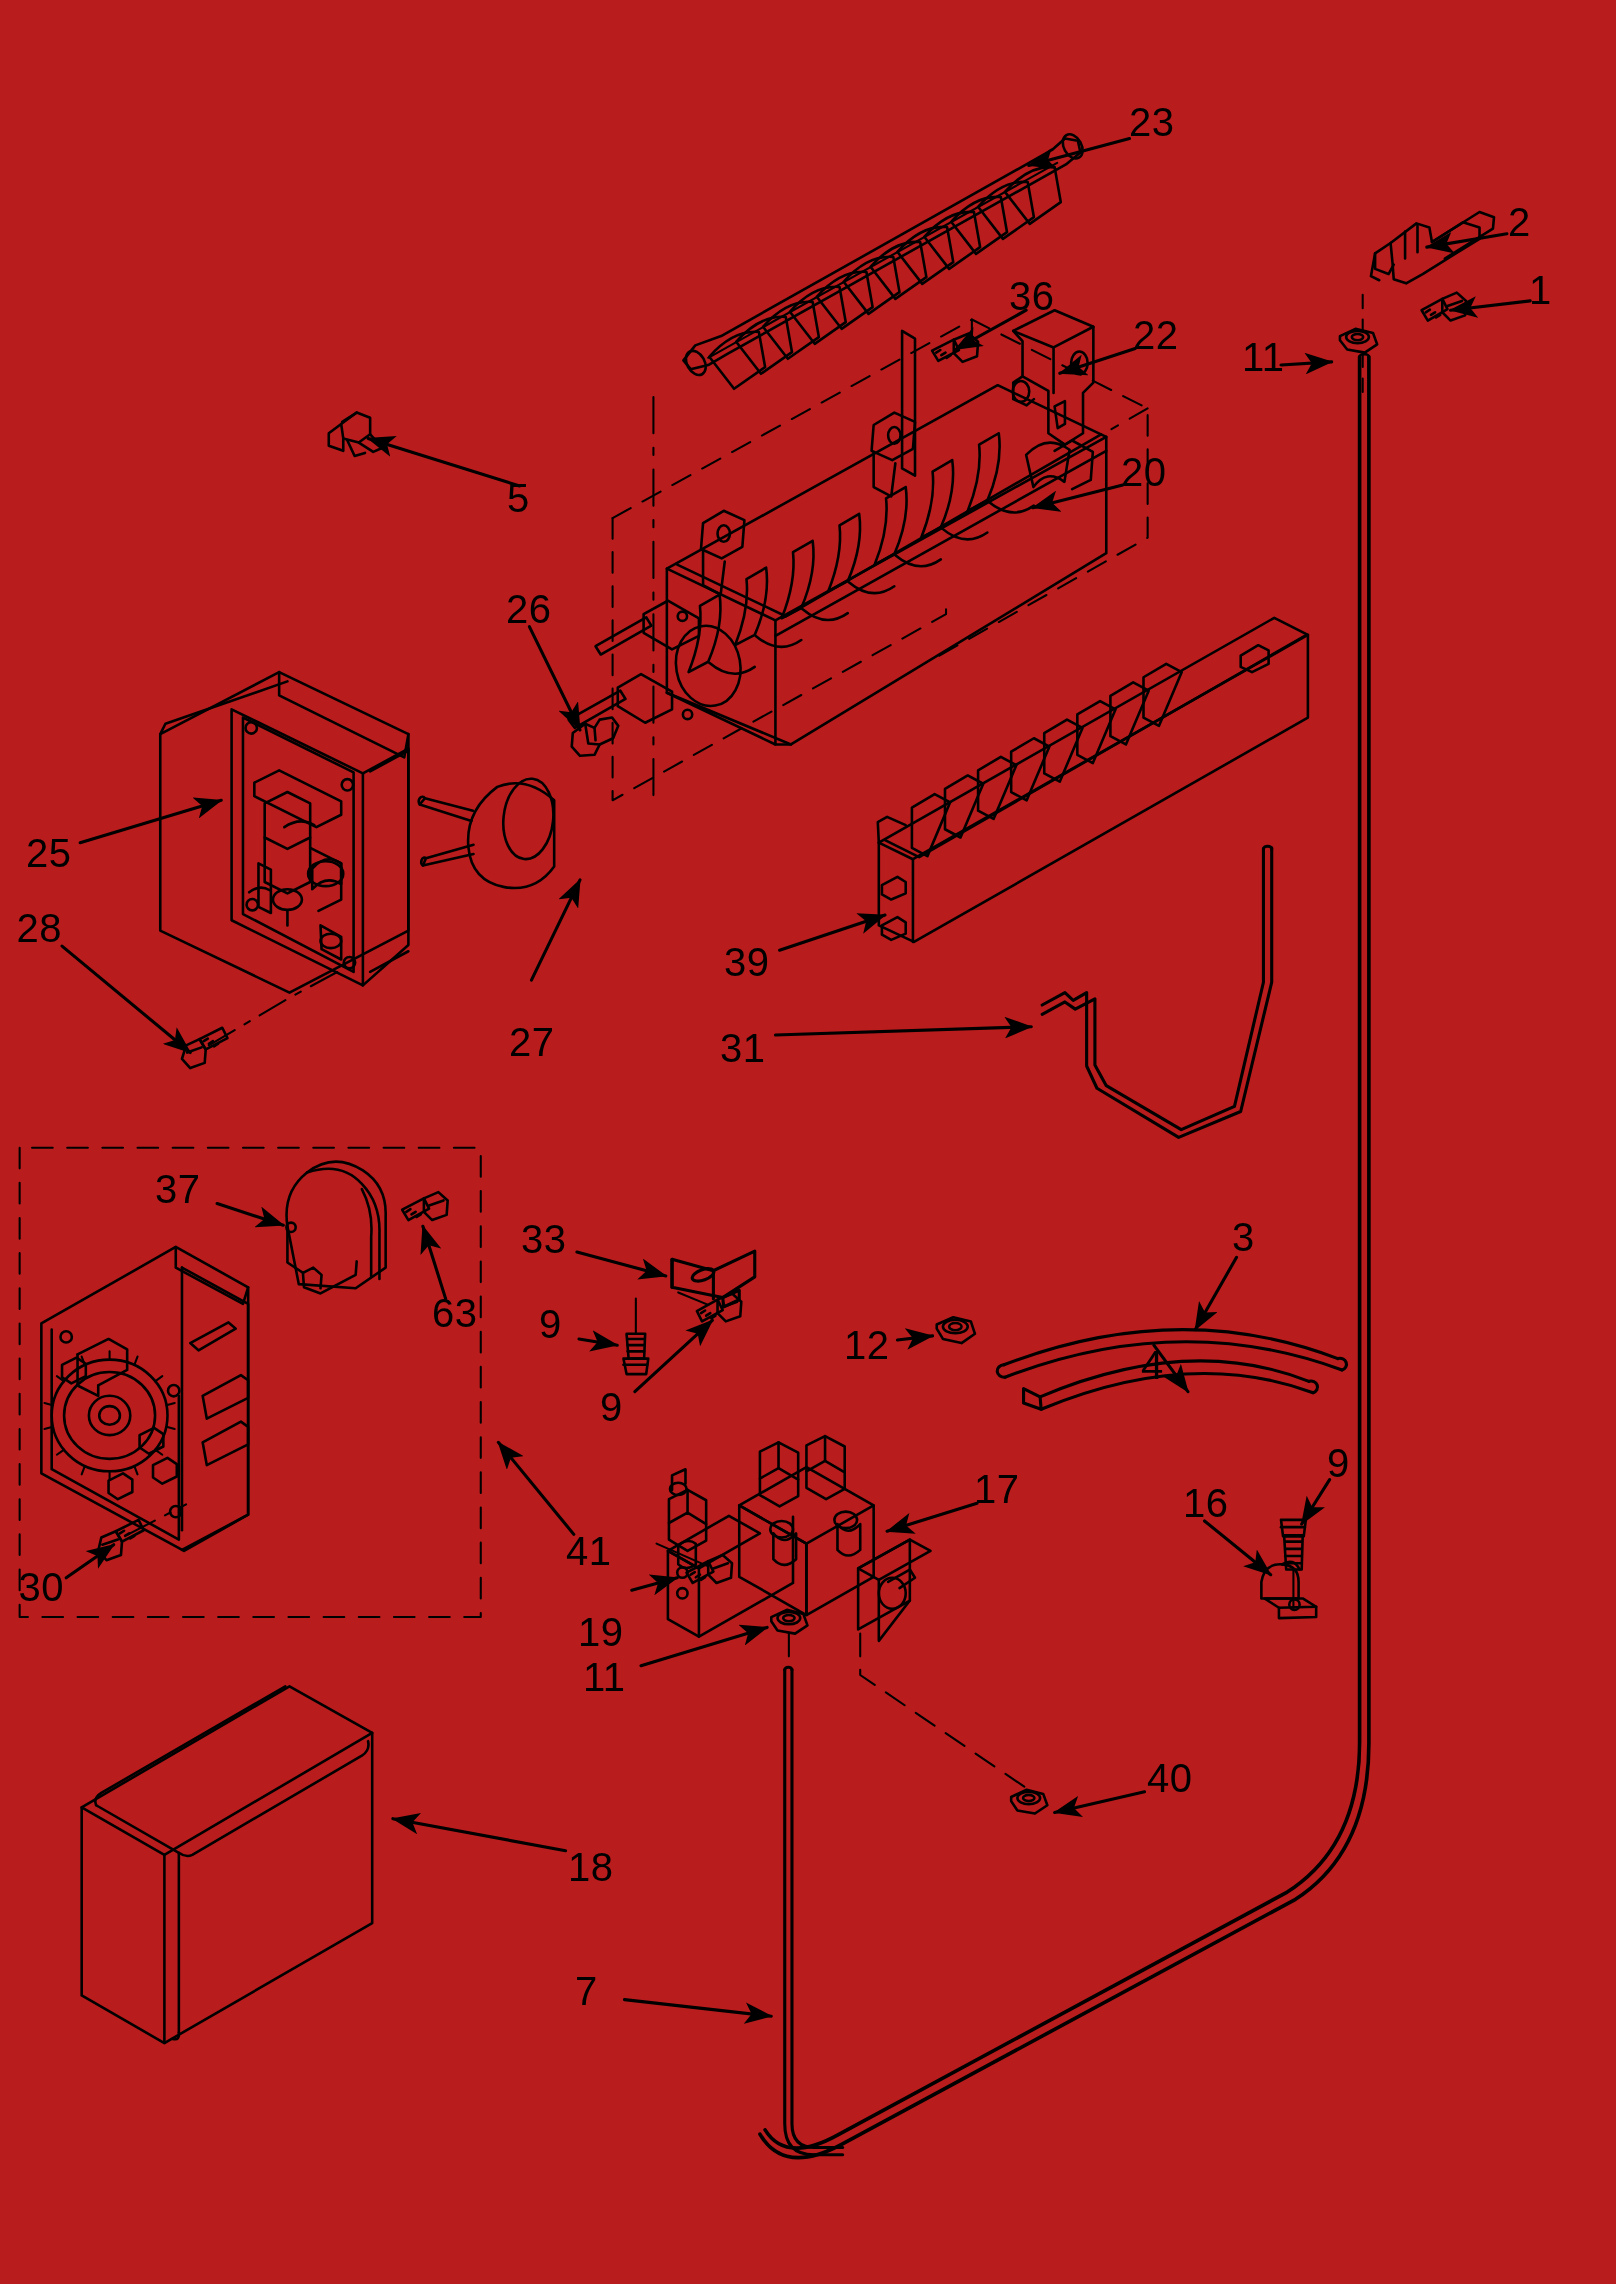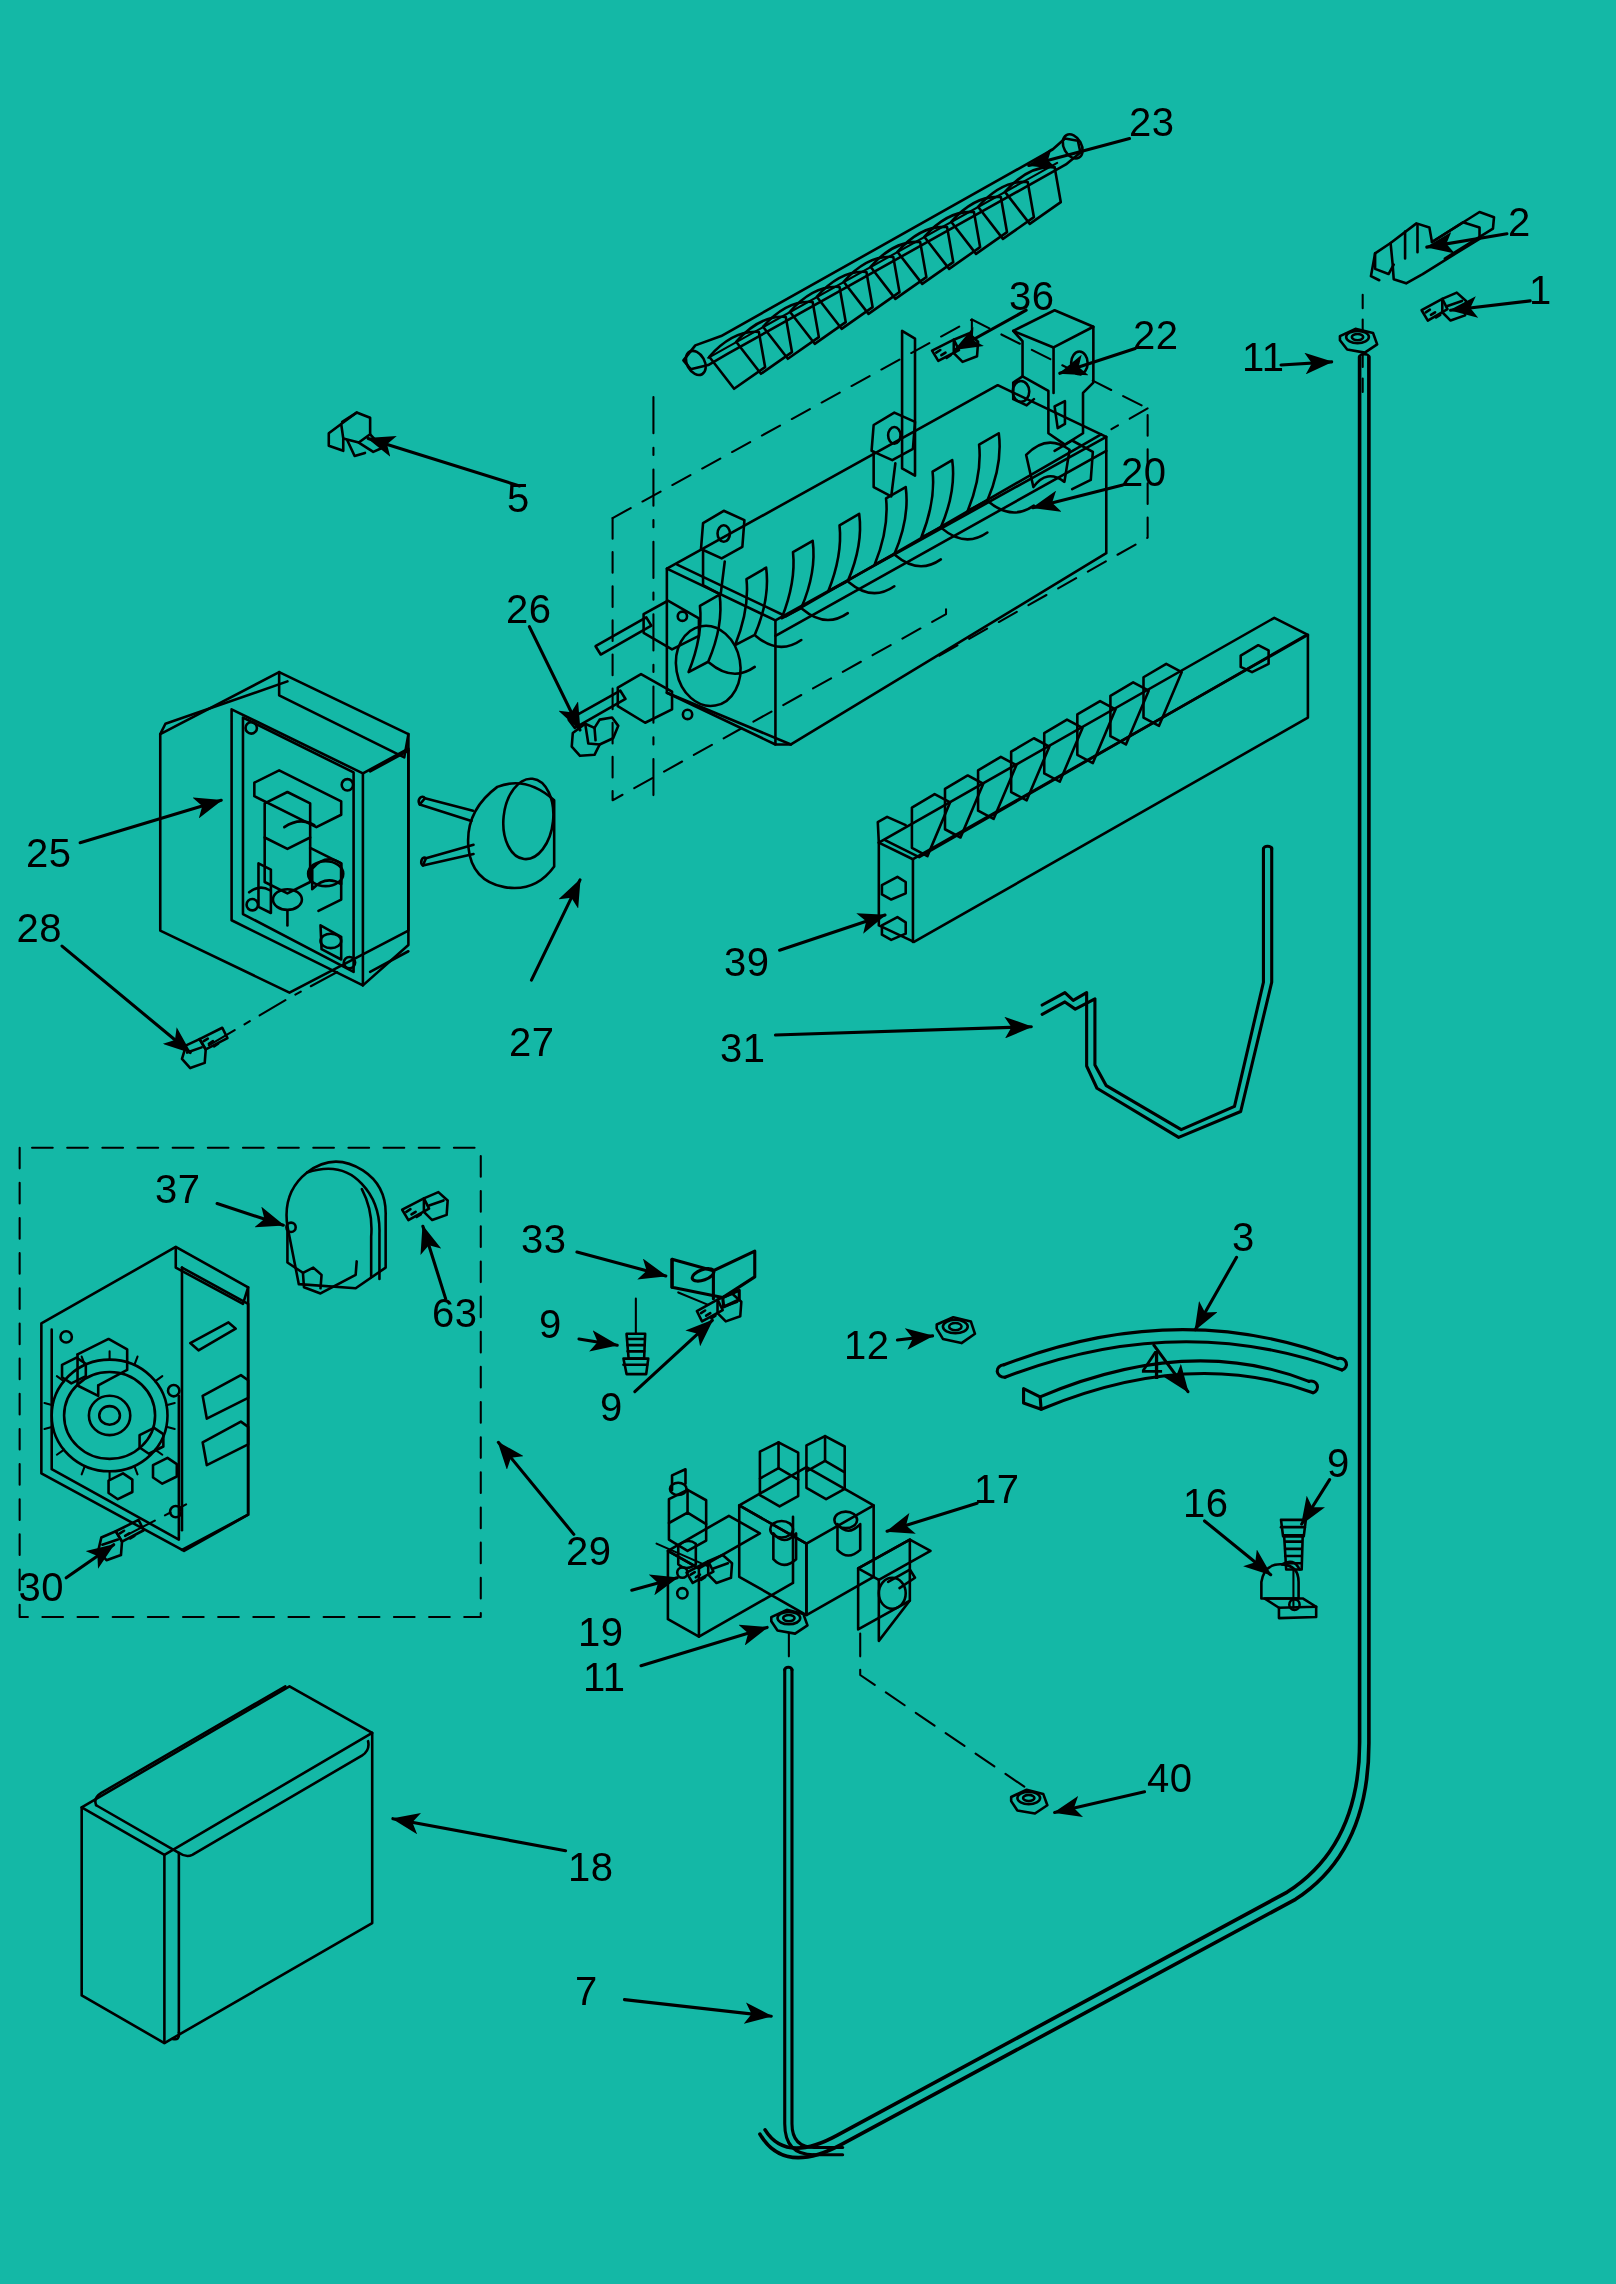--- a/index.html
+++ b/index.html
@@ -2,21 +2,21 @@
 <html style="font-size:8.3px"><head>
 <meta charset="utf-8">
 <title>Icemaker Parts Diagram</title>
 <style>
   html,body{margin:0;padding:0;background:#ffffff;}
   body{font-family:"Liberation Sans", sans-serif;}
   #sheet{
     position:relative;
     width:1616px;
     height:2284px;
-    background:#14b8a6;
+    background:#b91c1c;
     overflow:hidden;
   }
   #art{position:absolute;left:0;top:0;width:1616px;height:2284px;}
   .callout{
     position:absolute;
     font-family:"Liberation Sans", sans-serif;
     font-size:40px;
     font-weight:400;
     color:#000000;
     letter-spacing:0.5px;
@@ -526,21 +526,21 @@
   <div class="callout" style="left:521px;top:1219px">33</div>
   <div class="callout" style="left:1232px;top:1217px">3</div>
   <div class="callout" style="left:432px;top:1293px">63</div>
   <div class="callout" style="left:539px;top:1304px">9</div>
   <div class="callout" style="left:844px;top:1325px">12</div>
   <div class="callout" style="left:1141px;top:1345px">4</div>
   <div class="callout" style="left:600px;top:1387px">9</div>
   <div class="callout" style="left:974px;top:1469px">17</div>
   <div class="callout" style="left:1327px;top:1443px">9</div>
   <div class="callout" style="left:1183px;top:1483px">16</div>
-  <div class="callout" style="left:566px;top:1531px">29</div>
+  <div class="callout" style="left:566px;top:1531px">41</div>
   <div class="callout" style="left:18.6px;top:1567px">30</div>
   <div class="callout" style="left:578px;top:1612px">19</div>
   <div class="callout" style="left:583px;top:1657px">11</div>
   <div class="callout" style="left:1147px;top:1758px">40</div>
   <div class="callout" style="left:568px;top:1847px">18</div>
   <div class="callout" style="left:575px;top:1971px">7</div>
 
 </div>
 
 

